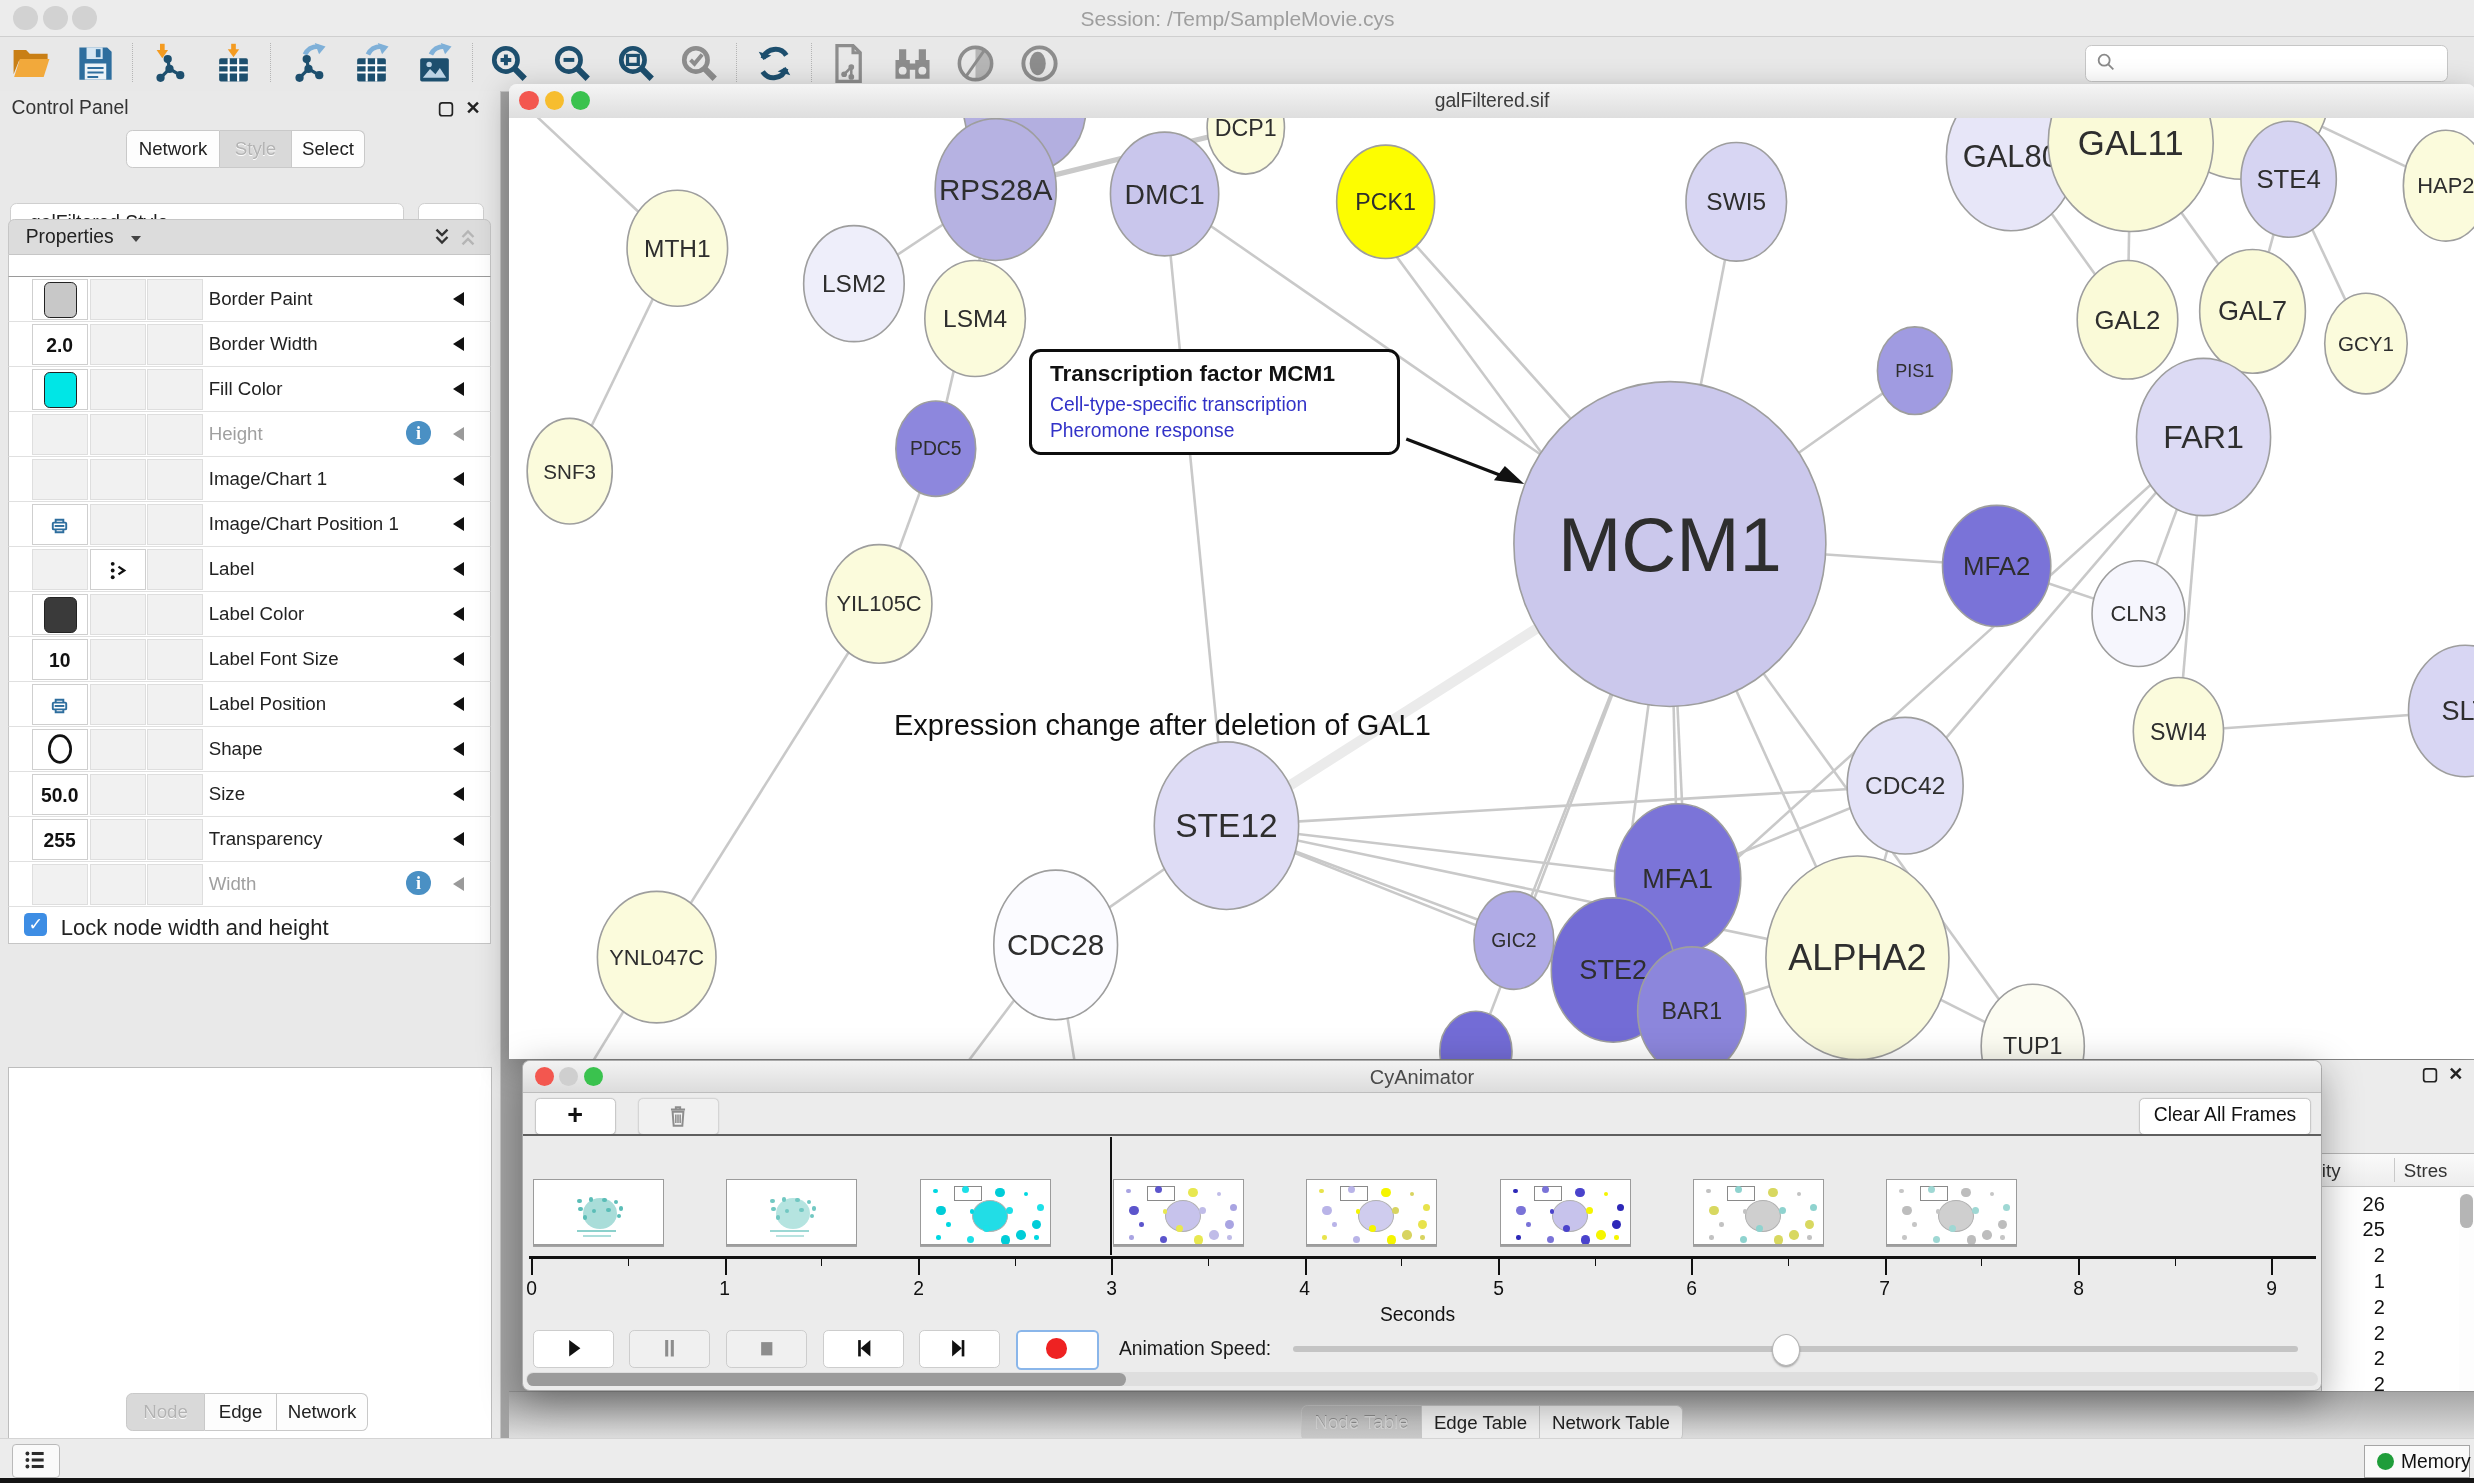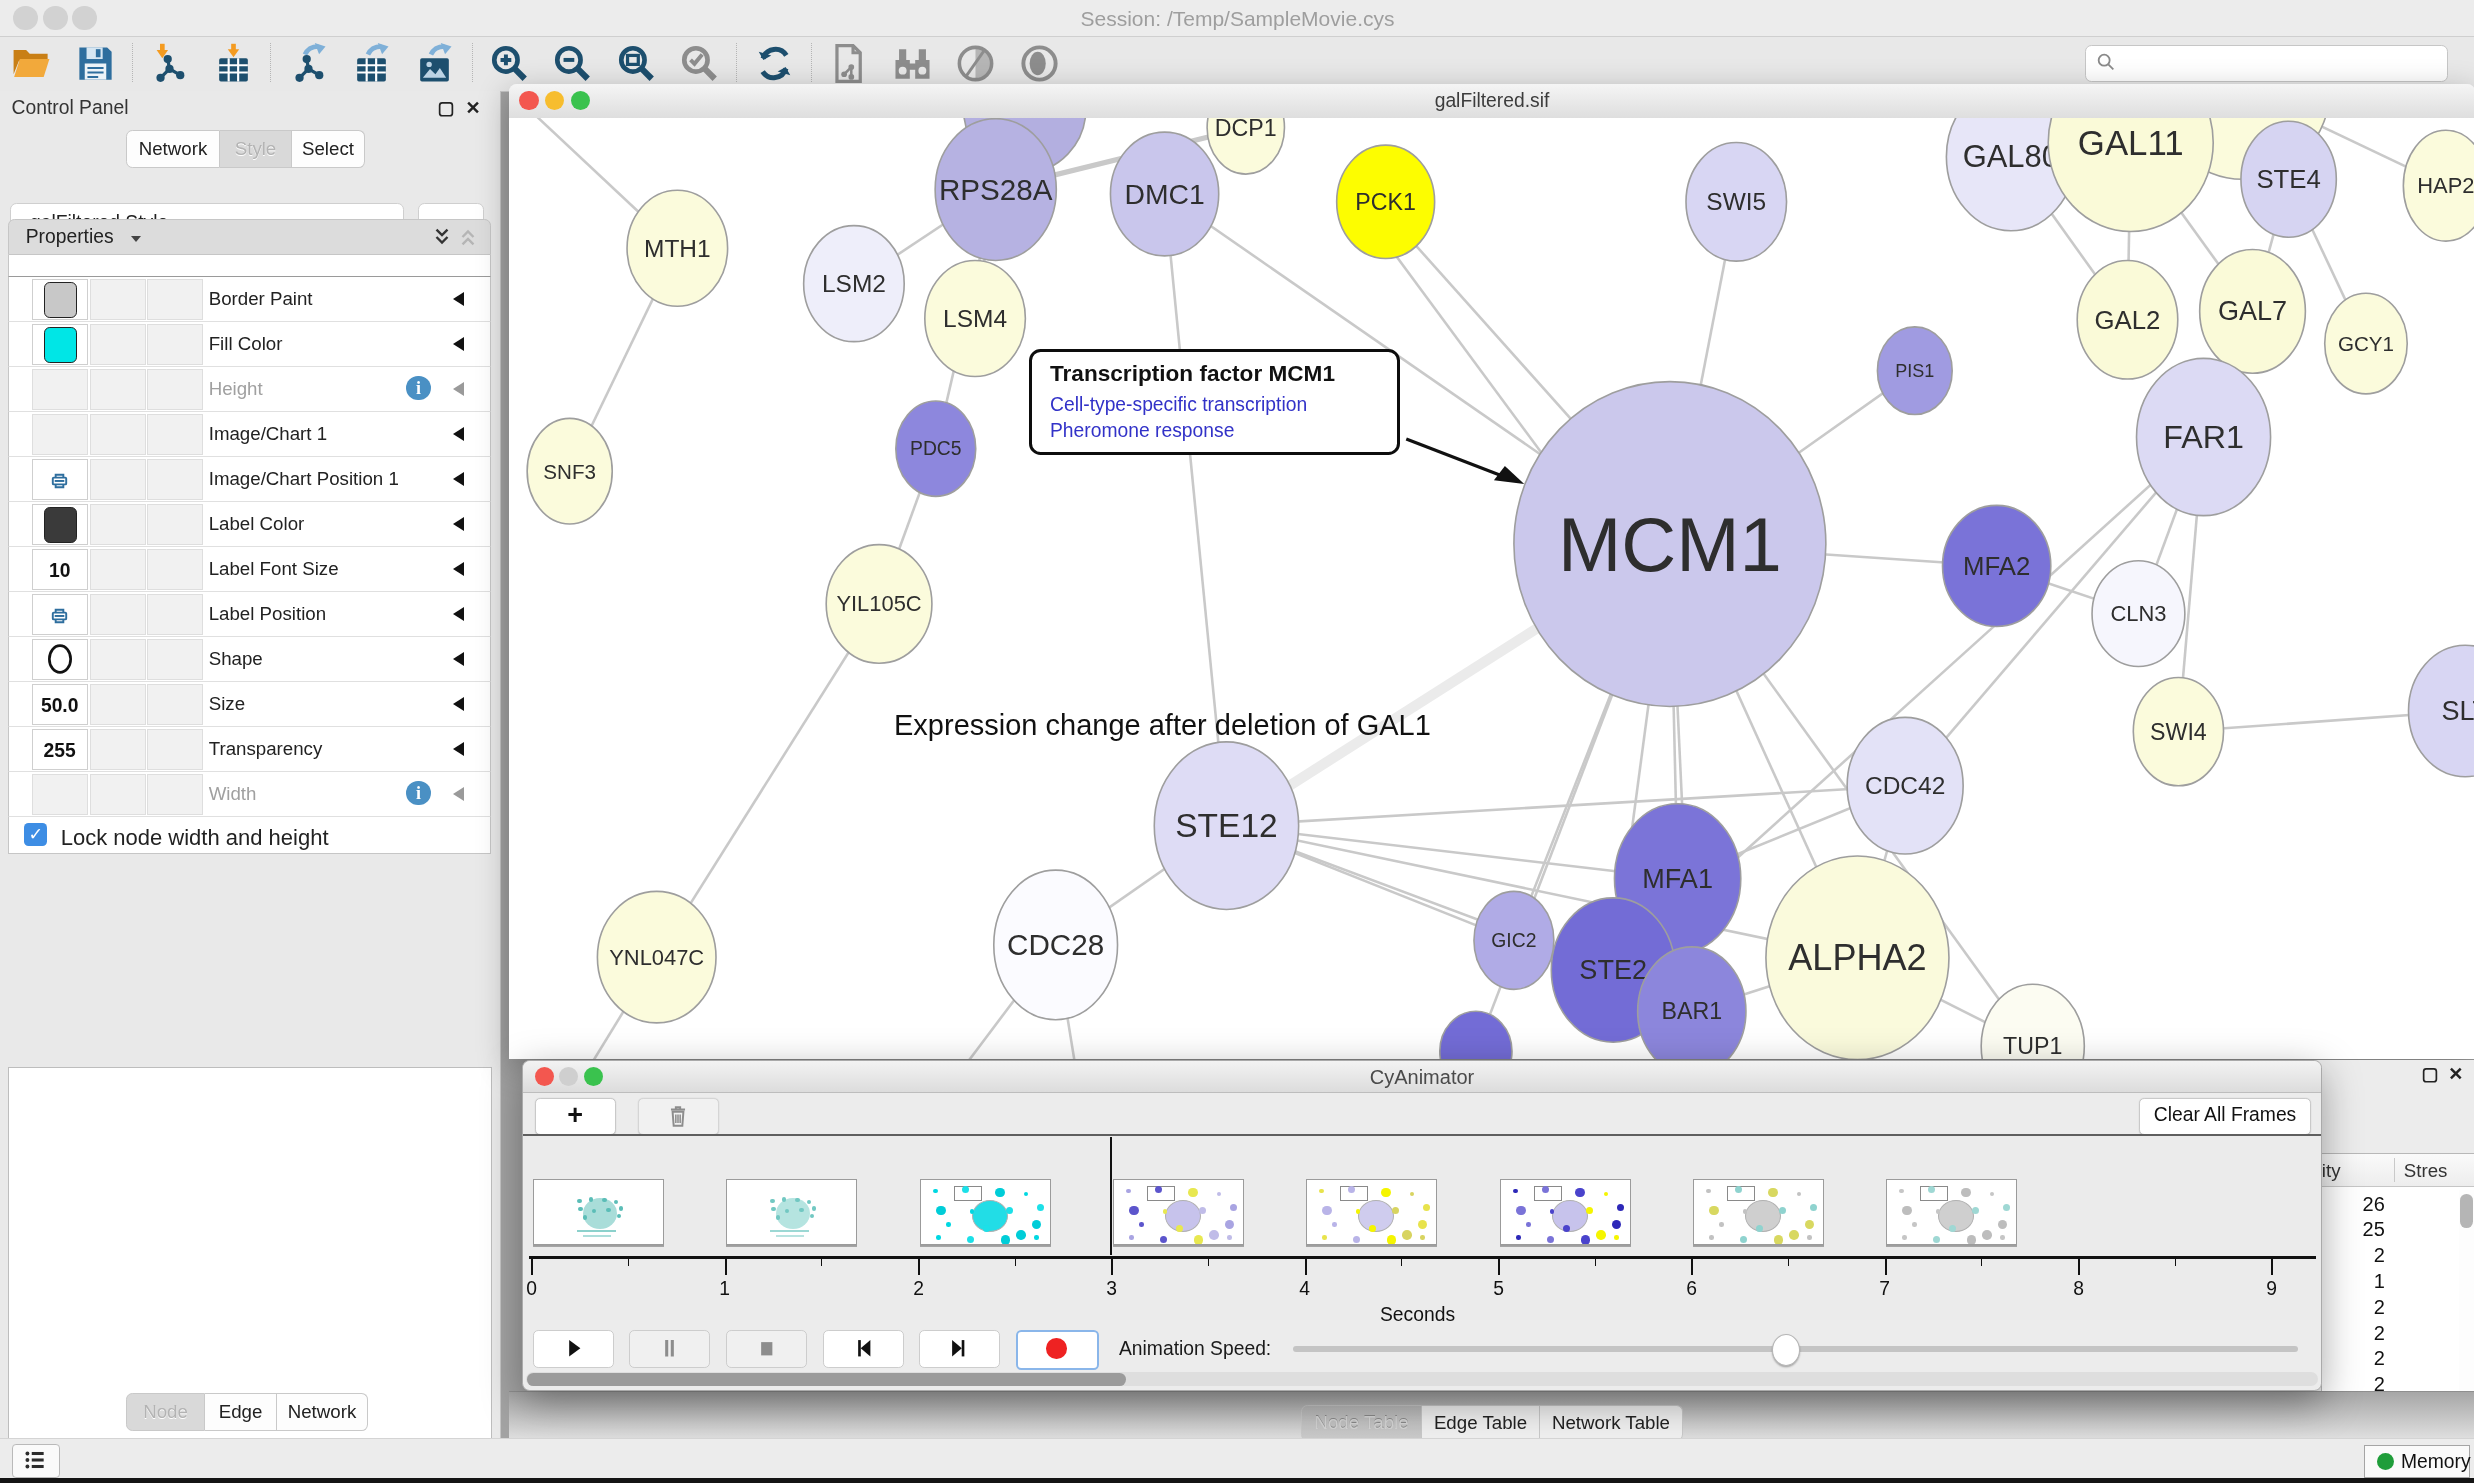--- a/index.html
+++ b/index.html
@@ -262,20 +262,29 @@
             <span class="pcell filled" style="left:23px">
               <span class="swatch" style="background:#c8c8c8"></span>
             </span>
             <span class="pcell" style="left:81px"></span>
             <span class="pcell" style="left:138px"></span>
             <span class="plabel">Border Paint</span>
             <span class="parrow"></span>
           </div>
           <div class="prow">
             <span class="pcell filled" style="left:23px">
+              <span class="pval">2.0</span>
+            </span>
+            <span class="pcell" style="left:81px"></span>
+            <span class="pcell" style="left:138px"></span>
+            <span class="plabel">Border Width</span>
+            <span class="parrow"></span>
+          </div>
+          <div class="prow">
+            <span class="pcell filled" style="left:23px">
               <span class="swatch" style="background:#00e6e6"></span>
             </span>
             <span class="pcell" style="left:81px"></span>
             <span class="pcell" style="left:138px"></span>
             <span class="plabel">Fill Color</span>
             <span class="parrow"></span>
           </div>
           <div class="prow">
             <span class="pcell" style="left:23px"></span>
             <span class="pcell" style="left:81px"></span>
@@ -297,20 +306,36 @@
                 <g fill="none" stroke="#2e6e9e" stroke-width="2">
                   <rect x="5" y="9" width="14" height="7" rx="1"></rect>
                   <path d="M8 9V6h8v3M8 16v3h8v-3"></path>
                 </g>
                 <path d="M7 12.5h10" stroke="#2e6e9e" stroke-width="2"></path>
               </svg>
             </span>
             <span class="pcell" style="left:81px"></span>
             <span class="pcell" style="left:138px"></span>
             <span class="plabel">Image/Chart Position 1</span>
+            <span class="parrow"></span>
+          </div>
+          <div class="prow">
+            <span class="pcell" style="left:23px"></span>
+            <span class="pcell filled" style="left:81px">
+              <svg style="position:absolute;left:15.5px;top:8.4px;width:23px;height:23px" viewBox="0 0 24 24">
+                <g fill="#111">
+                  <circle cx="7" cy="5" r="2"></circle>
+                  <circle cx="7" cy="12" r="2"></circle>
+                  <circle cx="7" cy="19" r="2"></circle>
+                </g>
+                <path d="M13 8l6 4-6 4" fill="none" stroke="#111" stroke-width="2.4"></path>
+              </svg>
+            </span>
+            <span class="pcell" style="left:138px"></span>
+            <span class="plabel">Label</span>
             <span class="parrow"></span>
           </div>
           <div class="prow">
             <span class="pcell filled" style="left:23px">
               <span class="swatch" style="background:#3a3a3a"></span>
             </span>
             <span class="pcell" style="left:81px"></span>
             <span class="pcell" style="left:138px"></span>
             <span class="plabel">Label Color</span>
             <span class="parrow"></span>

